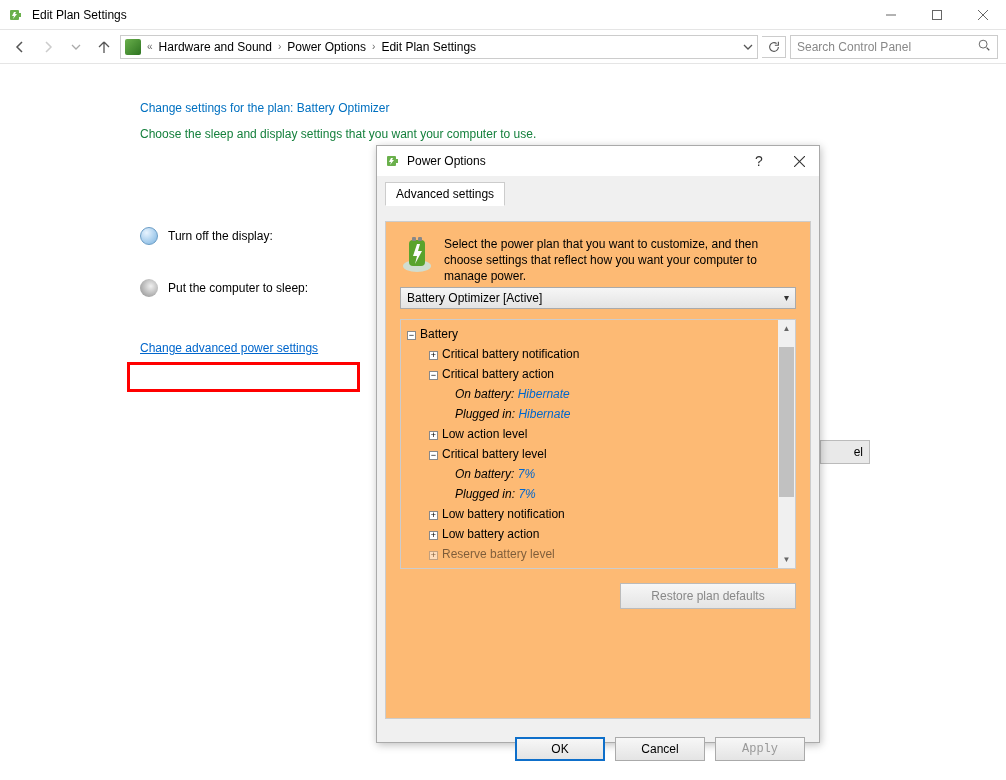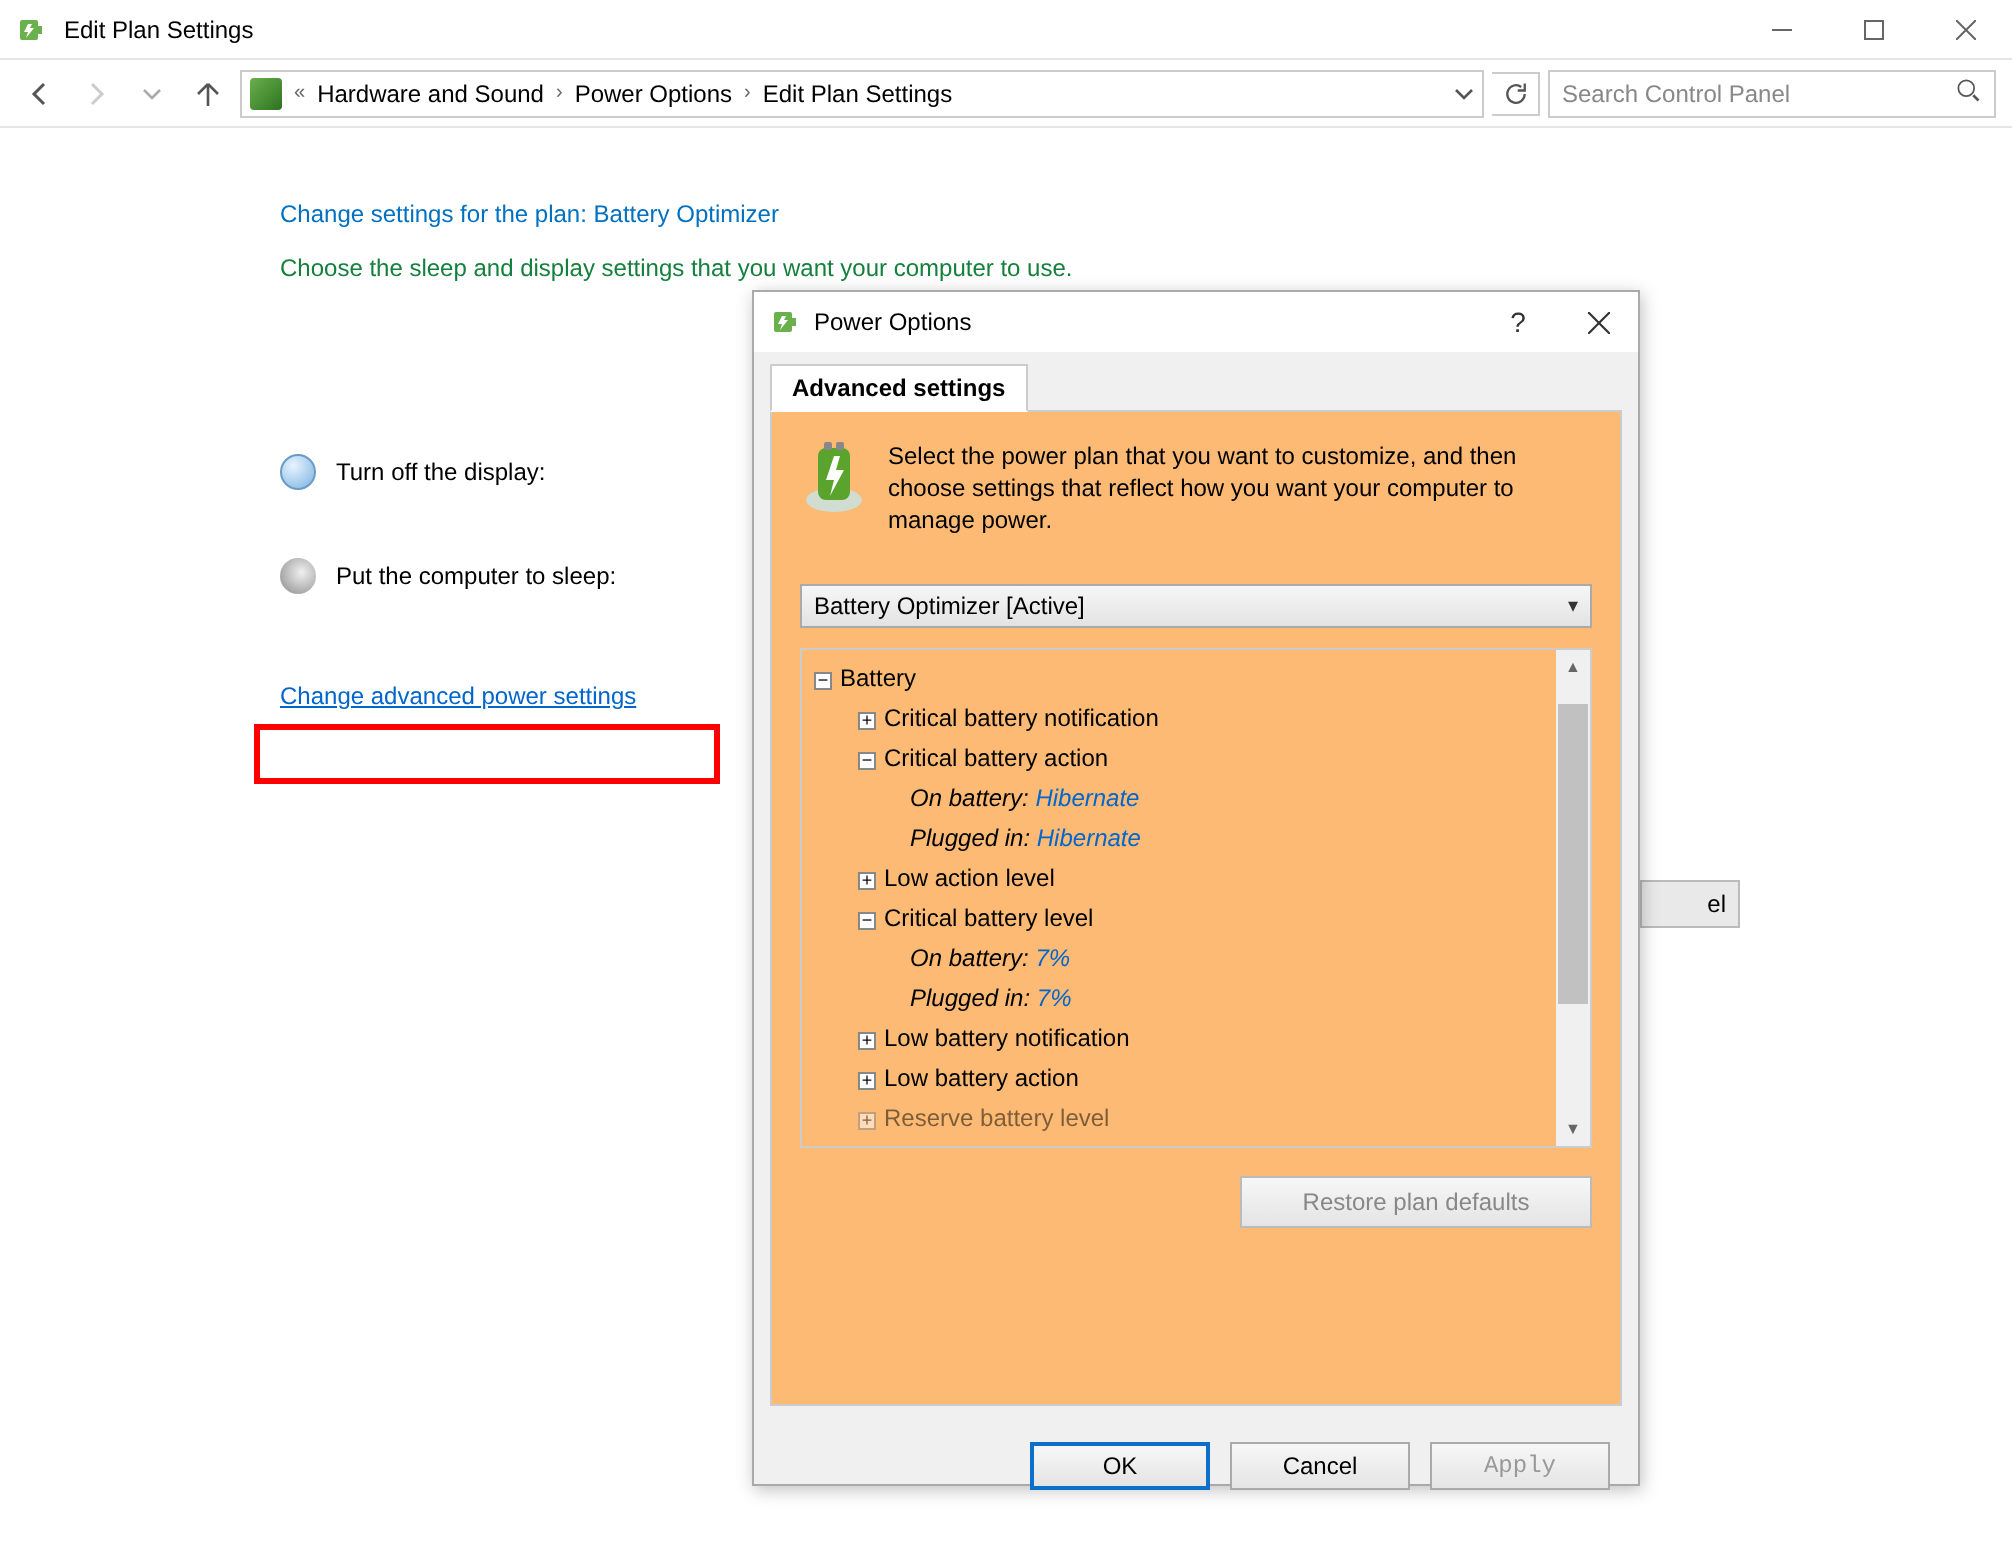--- a/index.html
+++ b/index.html
@@ -13,47 +13,47 @@
 .winbtn svg { width: 10px; height: 10px; }
 
 .toolbar { height: 34px; display: flex; align-items: center; gap: 4px; padding: 0 8px; border-bottom: 1px solid #e5e5e5; }
 .navarrow { width: 24px; height: 24px; display: flex; align-items: center; justify-content: center; color: #888; }
 .navarrow.disabled { color: #ccc; }
 .addrbar { flex: 1; height: 24px; border: 1px solid #ccc; display: flex; align-items: center; padding: 0 4px; gap: 6px; background: #fff; }
 .addrbar .cpicon { width: 16px; height: 16px; background: linear-gradient(135deg,#6ab04c,#2d7320); border-radius: 2px; }
 .breadcrumb { display: flex; align-items: center; gap: 6px; color: #000; }
 .breadcrumb .sep { color: #666; font-size: 10px; }
 .refresh { width: 24px; height: 22px; border: 1px solid #ccc; display:flex; align-items:center; justify-content:center; color:#555; border-left:none; }
-.searchbox { width: 224px; height: 24px; border: 1px solid #ccc; display: flex; align-items: center; padding: 0 6px; color: #888; }
+.searchbox { width: 208px; height: 24px; border: 1px solid #ccc; display: flex; align-items: center; padding: 0 6px; color: #888; }
 .searchbox .sicon { margin-left:auto; color:#555; }
 
 .content { padding: 30px 0 0 140px; }
 h1 { font-size: 20px; font-weight: 400; color: #0070c0; margin-bottom: 10px; }
 .subhead { color: #15803d; margin-bottom: 50px; }
 .row { display: flex; align-items: center; margin-bottom: 34px; }
 .row .icn { width: 18px; height: 18px; margin-right: 10px; border-radius: 50%; }
 .row .icn.display { background: radial-gradient(circle at 35% 30%, #e8f4ff, #7ab3e0); border:1px solid #6a9cc5; }
 .row .icn.moon { background: radial-gradient(circle at 60% 40%, #f0f0f0, #888); }
 .link { color: #0066cc; margin-top: 10px; display: inline-block; }
 
 
 .hlbox { position: absolute; border: 3px solid #ff0000; pointer-events:none; }
 
 
 .dialog { position: absolute; left: 376px; top: 145px; width: 444px; height: 598px; background: #f0f0f0; border: 1px solid #aaa; box-shadow: 1px 2px 8px rgba(0,0,0,.25); }
 .dialog .dtitlebar { height: 30px; background: #fff; display: flex; align-items: center; padding-left: 8px; }
 .dtitlebar .spacer { flex:1; }
 .dtitlebar .hb { width: 40px; height:30px; display:flex; align-items:center; justify-content:center; color:#333; font-size:14px; }
-.tabhdr { position: relative; margin: 6px 8px 0 8px; font-weight: bold; }
+.tabhdr { position: relative; margin: 6px 8px 16px 8px; }
 .tab { position: relative; z-index: 2; display: inline-block; background: #fff; border: 1px solid #ccc; border-bottom: 1px solid #fff; padding: 4px 10px; margin-bottom: -1px; }
 .tabbody { position: relative; z-index: 1; background:#fdba74; border:1px solid #ccc; margin:0 8px 8px 8px; padding:14px; height: 498px; }
 .hint { display:flex; gap:10px; align-items:flex-start; }
 .hint .batticon { width:34px; height:38px; flex:none; }
 .hint p { font-size:12px; line-height:1.35; }
-.plansel { width:100%; height:22px; margin-top:23px; border:1px solid #aaa; background: linear-gradient(#f6f6f6,#e3e3e3); display:flex; align-items:center; padding:0 6px; }
+.plansel { width:100%; height:22px; margin-top:2px; border:1px solid #aaa; background: linear-gradient(#f6f6f6,#e3e3e3); display:flex; align-items:center; padding:0 6px; }
 .plansel .caret { margin-left:auto; font-size:10px; color:#333; }
 
 .tree { border:1px solid #ccc; margin-top:10px; height: 250px; overflow: hidden; position:relative; }
 .tree .scroll { position:absolute; right:0; top:0; width:17px; height:100%; background:#f0f0f0; display:flex; flex-direction:column; }
 .tree .scroll .up,.tree .scroll .down{height:17px;display:flex;align-items:center;justify-content:center;color:#666;font-size:8px;}
 .tree .scroll .track{flex:1; position:relative;}
 .tree .scroll .thumb{position:absolute; left:1px; right:1px; top:10px; height:150px; background:#c1c1c1;}
 .treelist { padding: 4px 0 4px 6px; line-height: 20px; }
 .treelist .node { white-space: nowrap; }
 .treelist .pm { display:inline-block; width:9px; height:9px; border:1px solid #888; text-align:center; line-height:7px; font-size:9px; margin-right:4px; vertical-align: 0px; background:#fff; }

